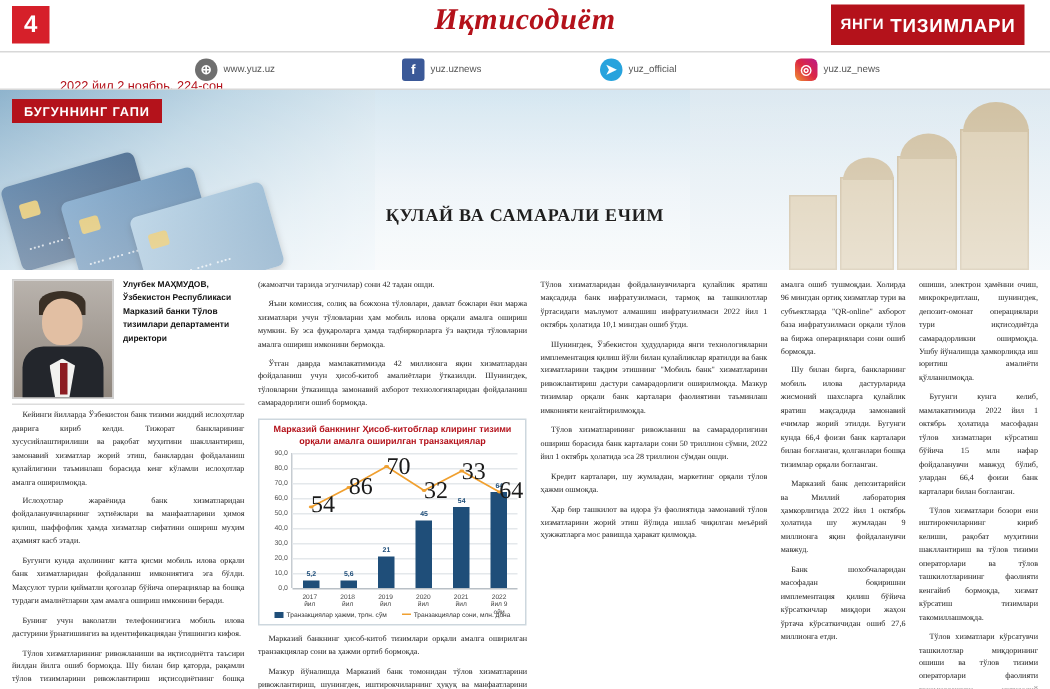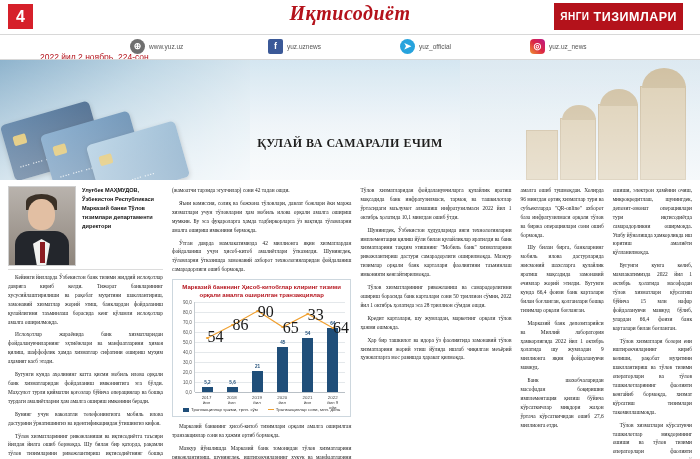--- a/index.html
+++ b/index.html
@@ -198,20 +198,21 @@
     <div class="bank-building">
       <div class="bb-tower" style="right:14px; width:44px; height:92px;"></div>
       <div class="bb-dome" style="right:14px; bottom:92px; width:44px; height:20px;"></div>
       <div class="bb-tower" style="right:62px; width:38px; height:74px;"></div>
       <div class="bb-dome" style="right:62px; bottom:74px; width:38px; height:17px;"></div>
       <div class="bb-tower" style="right:104px; width:34px; height:60px;"></div>
       <div class="bb-dome" style="right:104px; bottom:60px; width:34px; height:15px;"></div>
       <div class="bb-tower" style="right:142px; width:30px; height:48px;"></div>
     </div>
     <div class="veil"></div>
+    <div class="kicker">БУГУННИНГ ГАПИ</div>
     <div class="subheadline">ҚУЛАЙ ВА САМАРАЛИ ЕЧИМ</div>
   </div>
 
   <div class="body-wrap">
     <div class="cols">
 
       <div class="col">
         <div class="portrait-row">
           <div class="portrait">
             <div class="hair"></div>
@@ -303,22 +304,22 @@
                   <polyline points="8.3,40 25,25.6 41.7,10 58.3,27.8 75,13.3 91.7,28.9" fill="none" stroke="#f0a030" stroke-width="1.1" vector-effect="non-scaling-stroke"></polyline>
                   <circle cx="8.3" cy="40" r="1.1" fill="#f0a030"></circle>
                   <circle cx="25" cy="25.6" r="1.1" fill="#f0a030"></circle>
                   <circle cx="41.7" cy="10" r="1.1" fill="#f0a030"></circle>
                   <circle cx="58.3" cy="27.8" r="1.1" fill="#f0a030"></circle>
                   <circle cx="75" cy="13.3" r="1.1" fill="#f0a030"></circle>
                   <circle cx="91.7" cy="28.9" r="1.1" fill="#f0a030"></circle>
                 </svg>
                 <span class="vlab" style="position:absolute;left:8.3%;top:29%">54</span>
                 <span class="vlab" style="position:absolute;left:25%;top:15%">86</span>
-                <span class="vlab" style="position:absolute;left:41.7%;top:1%">90</span>
-                <span class="vlab" style="position:absolute;left:58.3%;top:18%">65</span>
+                <span class="vlab" style="position:absolute;left:41.7%;top:1%">70</span>
+                <span class="vlab" style="position:absolute;left:58.3%;top:18%">32</span>
                 <span class="vlab" style="position:absolute;left:75%;top:4%">33</span>
                 <span class="vlab" style="position:absolute;left:91.7%;top:19%">64</span>
               </div>
             </div>
             <div class="xaxis">
               <span class="xlab">2017 йил</span>
               <span class="xlab">2018 йил</span>
               <span class="xlab">2019 йил</span>
               <span class="xlab">2020 йил</span>
               <span class="xlab">2021 йил</span>

